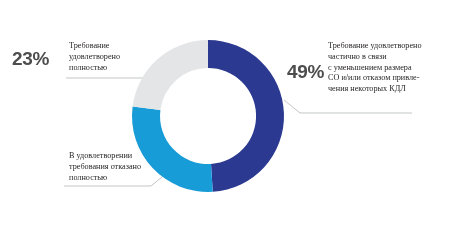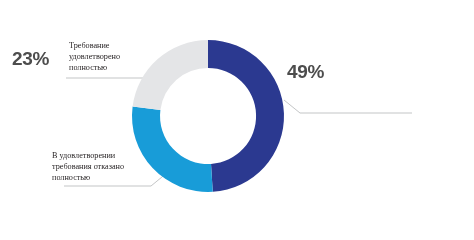--- a/index.html
+++ b/index.html
@@ -40,21 +40,21 @@
   .lbl {
     position: absolute;
     font-family: "Liberation Serif", "DejaVu Serif", serif;
     font-size: 8.2px;
     font-weight: normal;
     color: #231f20;
     line-height: 1.32;
     white-space: pre-line;
   }
   #lbl-full     { left: 69px;  top: 41px;  width: 90px; }
-  #lbl-refused  { left: 52px;  top: 151px; width: 110px; }
+  #lbl-refused  { left: 69px;  top: 151px; width: 110px; }
   #lbl-partial  { left: 328px; top: 41px;  width: 144px; }
 </style>
 </head>
 <body>
 
 <div id="canvas">
 
   <svg class="chart-svg" width="474" height="214" viewBox="0 0 474 214">
 
     <polyline points="66,78 156,78 172,64" fill="none" stroke="#bcbec0" stroke-width="0.9"></polyline>
@@ -73,14 +73,19 @@
   <div class="pct" id="pct-full">23%</div>
   <div class="lbl" id="lbl-full">Требование
 удовлетворено
 полностью</div>
 
   <div class="lbl" id="lbl-refused">В удовлетворении
 требования отказано
 полностью</div>
 
   <div class="pct" id="pct-partial">49%</div>
+  <div class="lbl" id="lbl-partial">Требование удовлетворено
+частично в связи
+с уменьшением размера
+СО и/или отказом привле-
+чения некоторых КДЛ</div>
 
 </div>
 
 </body></html>

